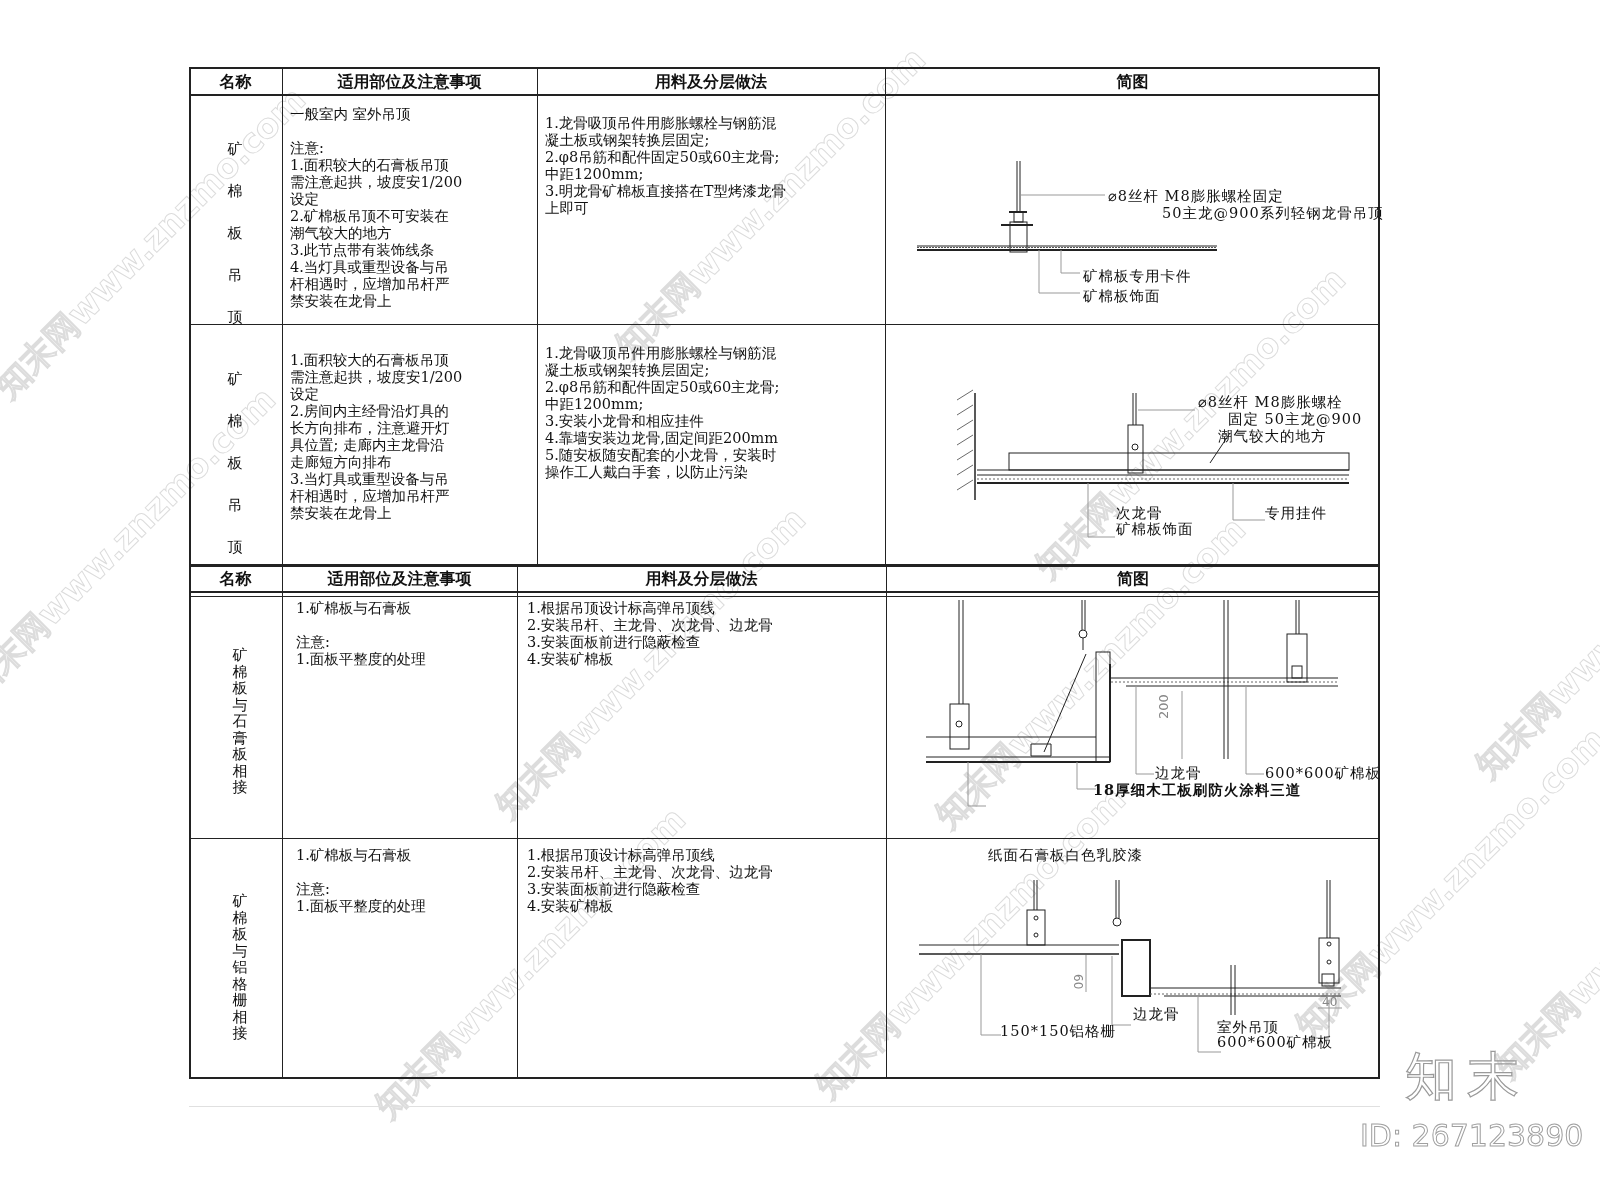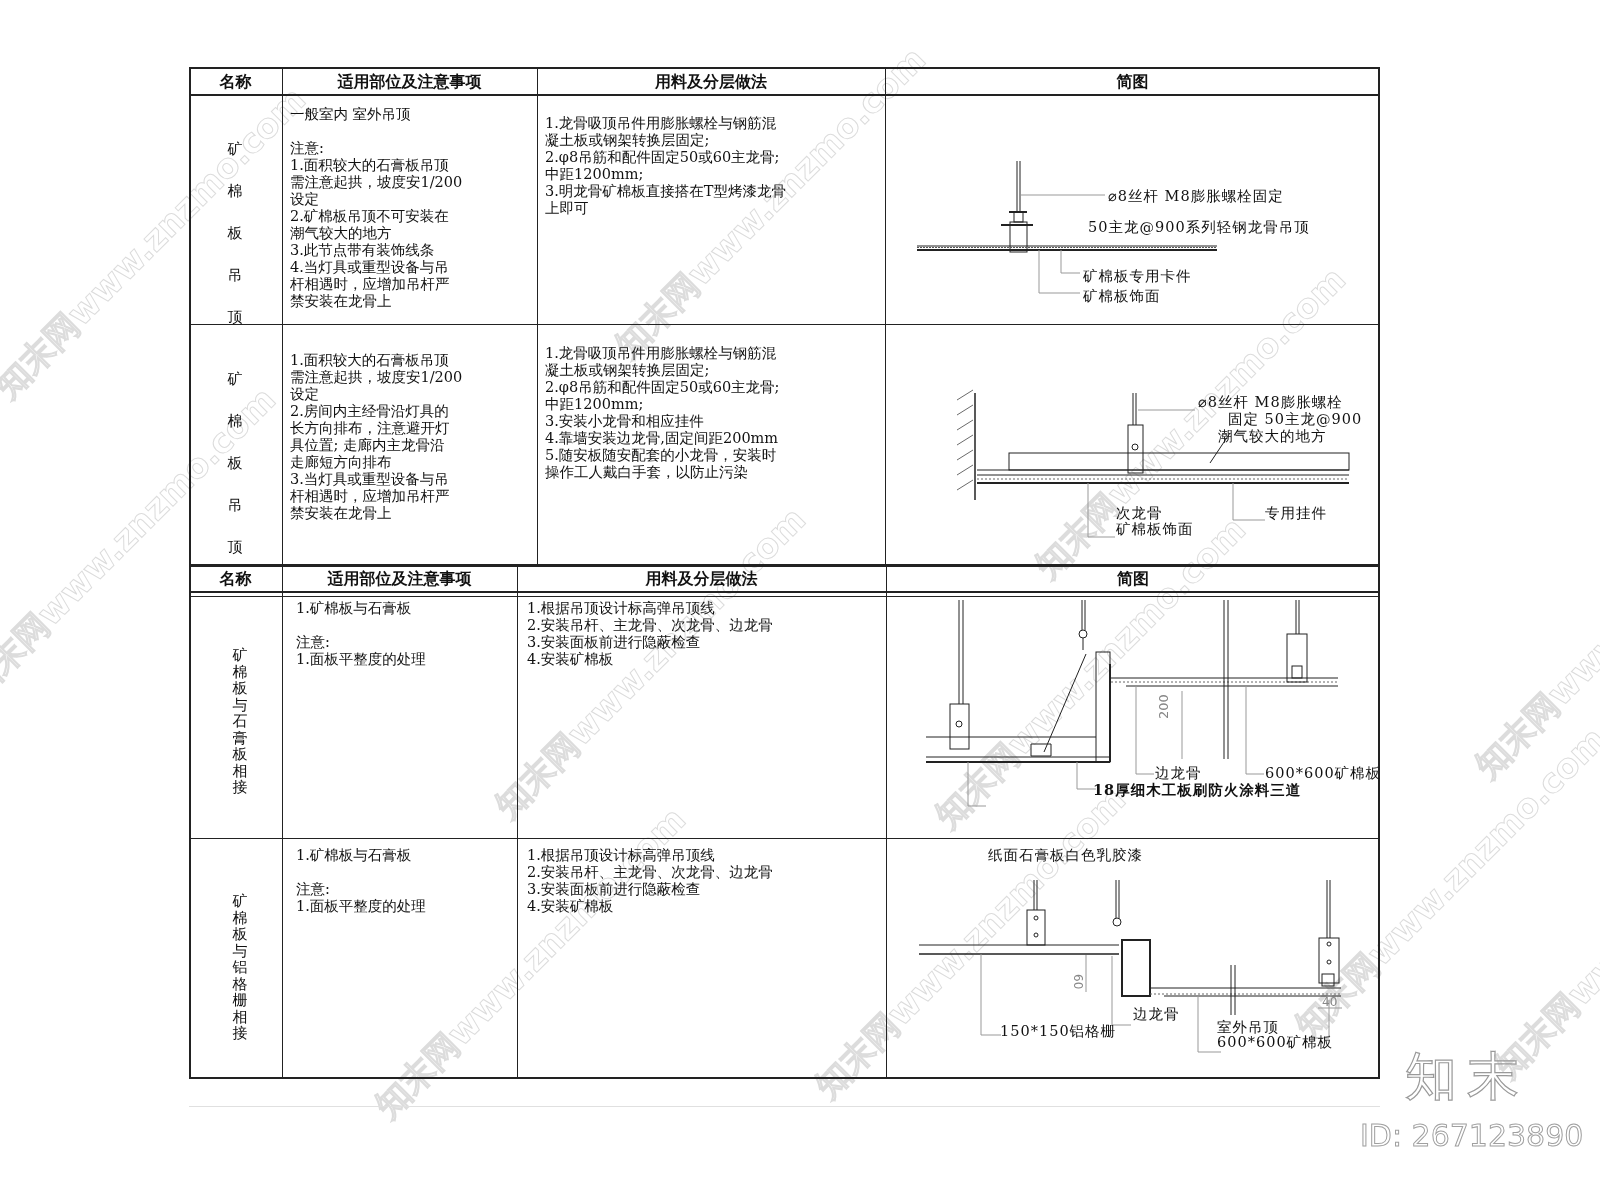--- a/index.html
+++ b/index.html
@@ -88,21 +88,21 @@
       <line x1="32" y1="155" x2="332" y2="155" stroke-width="2"></line>
     <line x1="32" y1="152.5" x2="332" y2="152.5" stroke-dasharray="2,1" stroke="#555"></line>
   </g>
   <g stroke="#999" fill="none" stroke-width="1">
     <polyline points="136,100 220,100"></polyline>
     <polyline points="176,155 176,178 195,178"></polyline>
     <polyline points="154,155 154,198 195,198"></polyline>
   </g>
 </svg>
 <div class="lbl" style="left:1108px;top:187px;">⌀8丝杆  M8膨胀螺栓固定</div>
-<div class="lbl" style="left:1088px;top:204px;margin-top:14px;">50主龙@900系列轻钢龙骨吊顶</div>
+<div class="lbl" style="left:1162px;top:204px;">50主龙@900系列轻钢龙骨吊顶</div>
 <div class="lbl" style="left:1083px;top:267px;">矿棉板专用卡件</div>
 <div class="lbl" style="left:1083px;top:287px;">矿棉板饰面</div>
 
 <div class="vname" style="left:220px;top:358px;width:30px;line-height:42px;">
   <span>矿</span>
     <span>棉</span>
     <span>板</span>
     <span>吊</span>
     <span>顶</span>
 </div>

